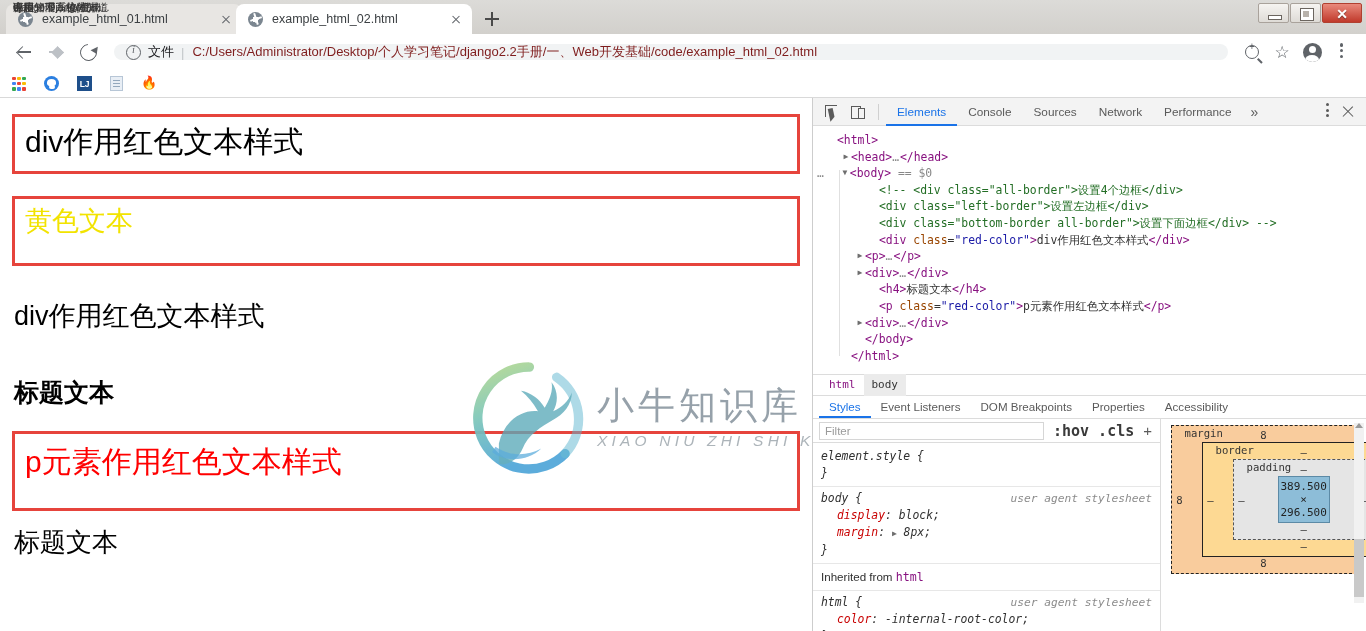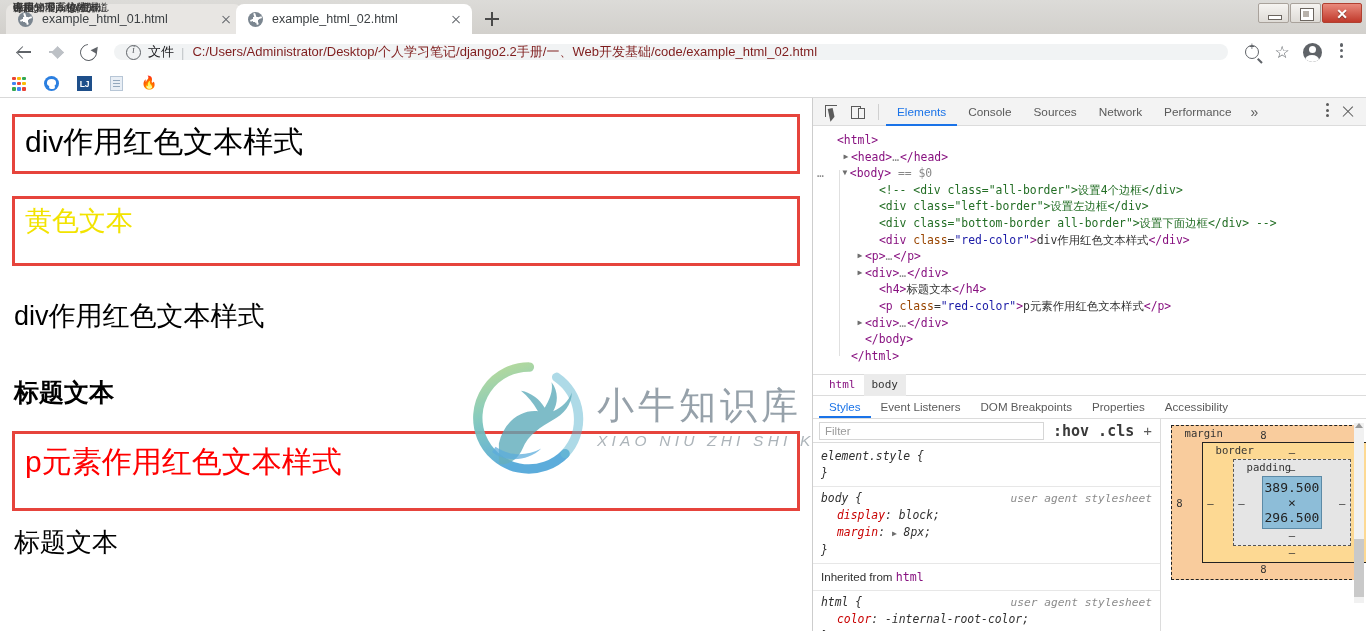--- a/index.html
+++ b/index.html
@@ -402,22 +402,22 @@
   }
   .bm-border{
     background:#fdd993; border:1px solid #222; margin:0 14px; padding:3px 0;
     position:relative;
   }
   .bm-padding{
     background:#e5e5e5; border:1px dashed #555; margin:0 14px; padding:3px 0;
     position:relative;
   }
   .bm-content{
-    background:#8dbdd8; border:1px solid #5c8aa6; margin:0 12px;
-    text-align:center; font-size:13px; color:#222; padding:3px 2px;
+    background:#8dbdd8; border:1px solid #5c8aa6; margin:0 28px;
+    text-align:center; font-size:11px; color:#222; padding:3px 2px;
   }
   .bm-label{
     position:absolute; left:6px; top:1px; font-size:10.6px; color:#333;
   }
   .bm-top{ text-align:center; font-size:10.6px; color:#333; height:13px; line-height:13px; }
   .bm-bot{ text-align:center; font-size:10.6px; color:#333; height:13px; line-height:13px; }
   .bm-mid{ display:flex; align-items:center; }
   .bm-side{ width:16px; text-align:center; font-size:10.6px; color:#333; flex:0 0 auto; }
   .bm-core{ flex:1 1 auto; }
   .bm-scroll{

